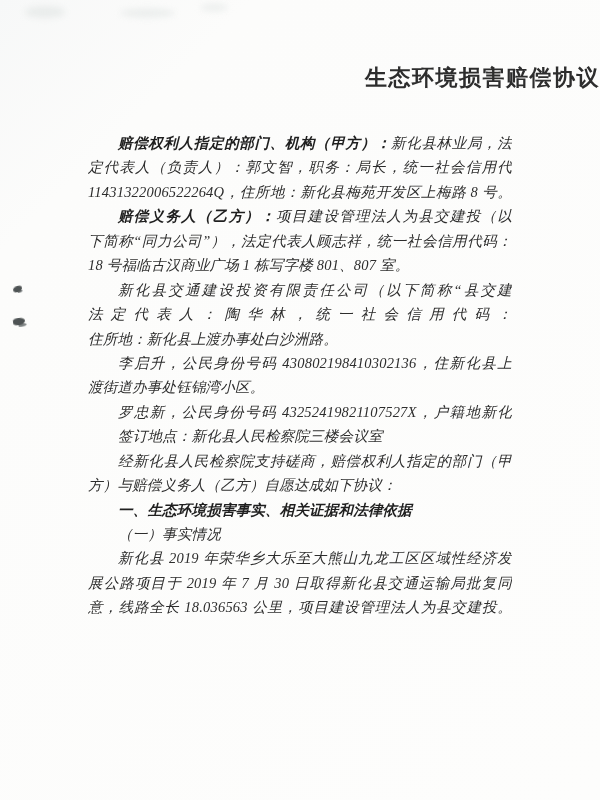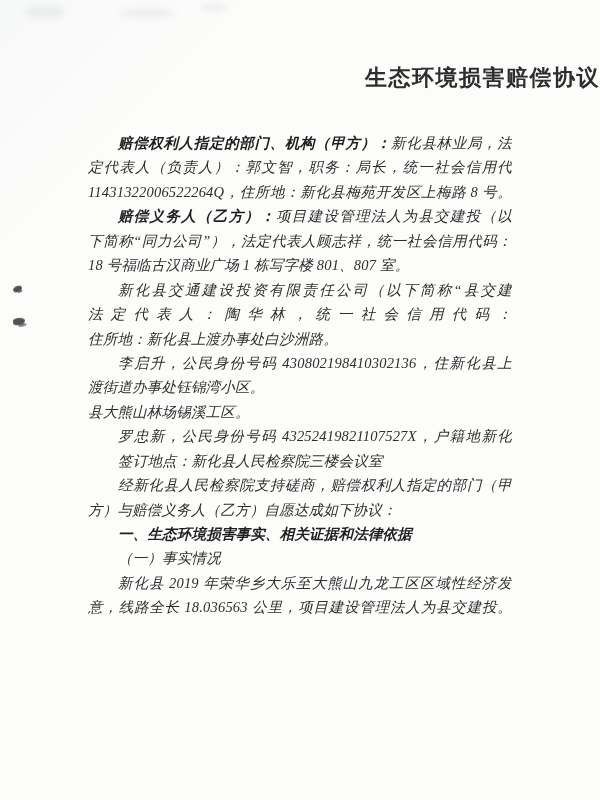--- a/index.html
+++ b/index.html
@@ -65,23 +65,23 @@
       <div class="line fill"><span>定代表人（负责人）：郭文智，职务：局长，统一社会信用代码：</span></div>
       <div class="line fill"><span>11431322006522264Q，住所地：新化县梅苑开发区上梅路 8 号。</span></div>
       <div class="line indent fill"><span class="bold">赔偿义务人（乙方）：</span><span>项目建设管理法人为县交建投（以</span></div>
       <div class="line fill"><span>下简称“同力公司”），法定代表人顾志祥，统一社会信用代码：</span></div>
       <div class="line"><span>18 号福临古汉商业广场 1 栋写字楼 801、807 室。</span></div>
       <div class="line indent fill"><span>新化县交通建设投资有限责任公司（以下简称“县交建投”），</span></div>
       <div class="line fill"><span>法定代表人：陶华林，统一社会信用代码：91431322085416530Y，</span></div>
       <div class="line"><span>住所地：新化县上渡办事处白沙洲路。</span></div>
       <div class="line indent fill"><span>李启升，公民身份号码 430802198410302136，住新化县上</span></div>
       <div class="line"><span>渡街道办事处钰锦湾小区。</span></div>
-      <div class="line"><span>县大熊山林场锡溪工区。</span></div>
       <div class="line indent fill"><span>罗忠新，公民身份号码 43252419821107527X，户籍地新化</span></div>
       <div class="line indent"><span>签订地点：新化县人民检察院三楼会议室</span></div>
       <div class="line indent fill"><span>经新化县人民检察院支持磋商，赔偿权利人指定的部门（甲</span></div>
       <div class="line"><span>方）与赔偿义务人（乙方）自愿达成如下协议：</span></div>
       <div class="line indent hei"><span class="bold">一、生态环境损害事实、相关证据和法律依据</span></div>
       <div class="line indent"><span>（一）事实情况</span></div>
       <div class="line indent fill"><span>新化县 2019 年荣华乡大乐至大熊山九龙工区区域性经济发</span></div>
+      <div class="line fill"><span>展公路项目于 2019 年 7 月 30 日取得新化县交通运输局批复同</span></div>
       <div class="line fill"><span>意，线路全长 18.036563 公里，项目建设管理法人为县交建投。</span></div>
     </div>
 </div>
 
 </body></html>

